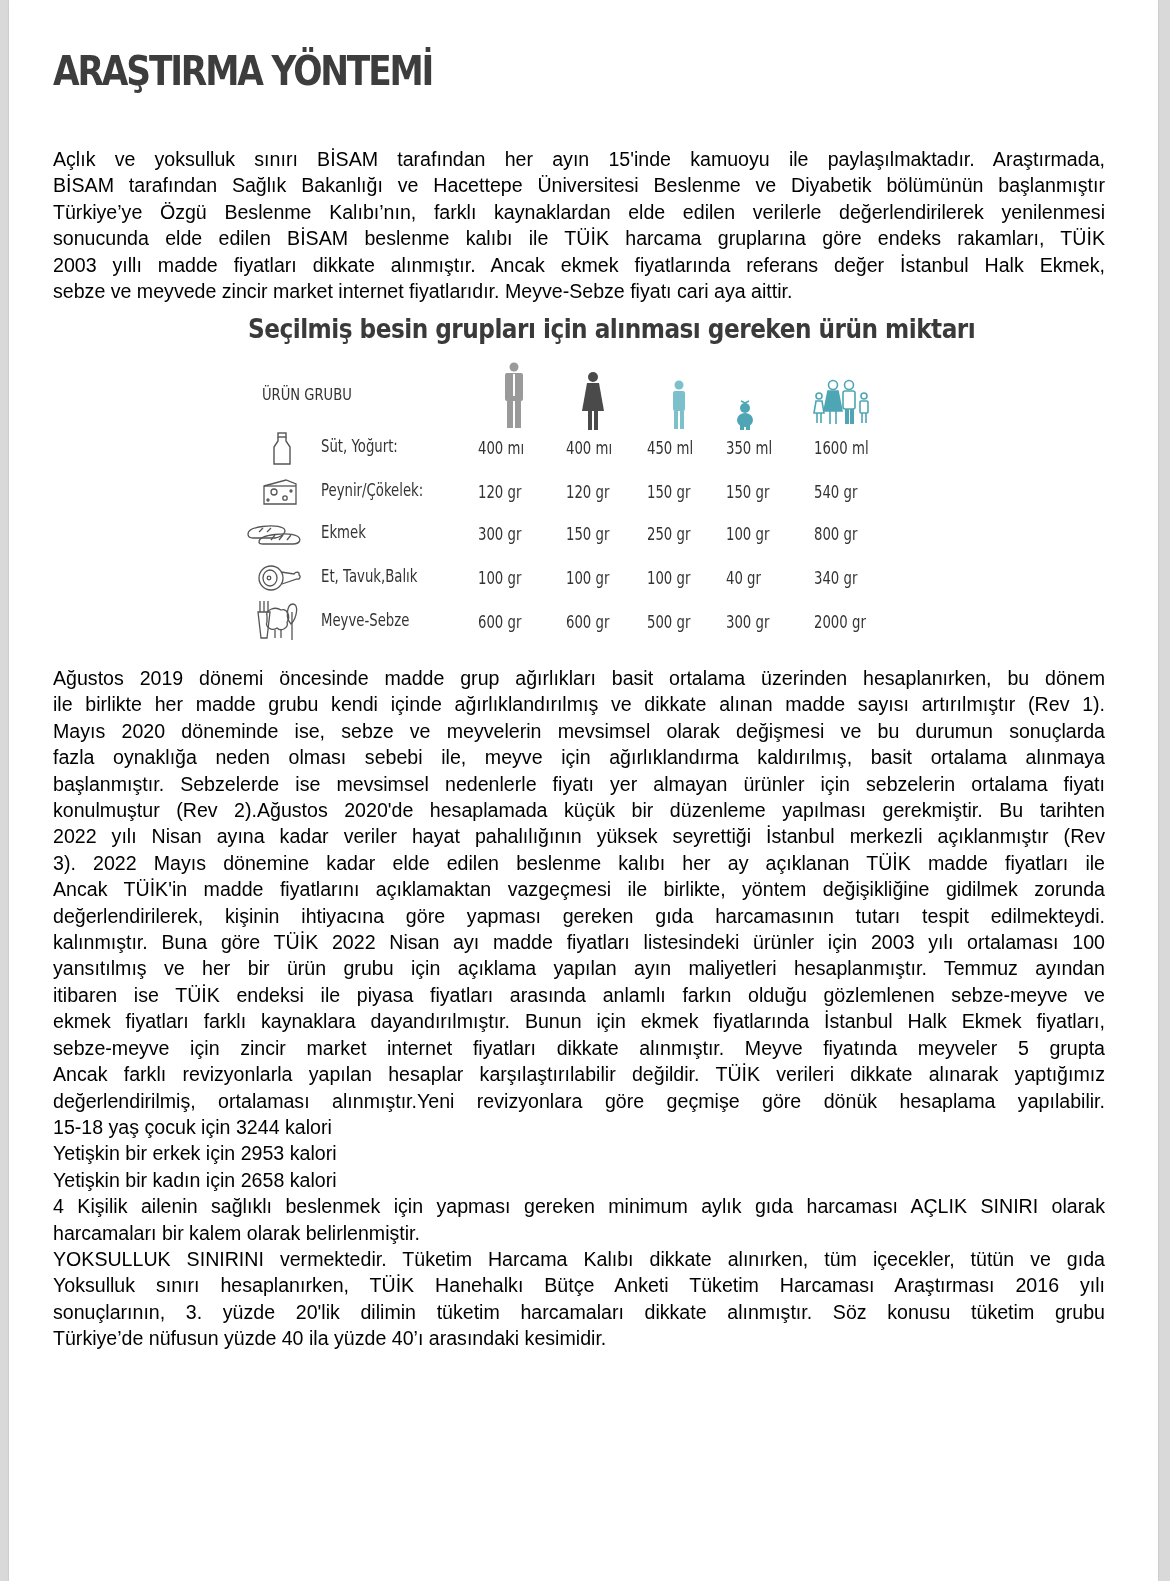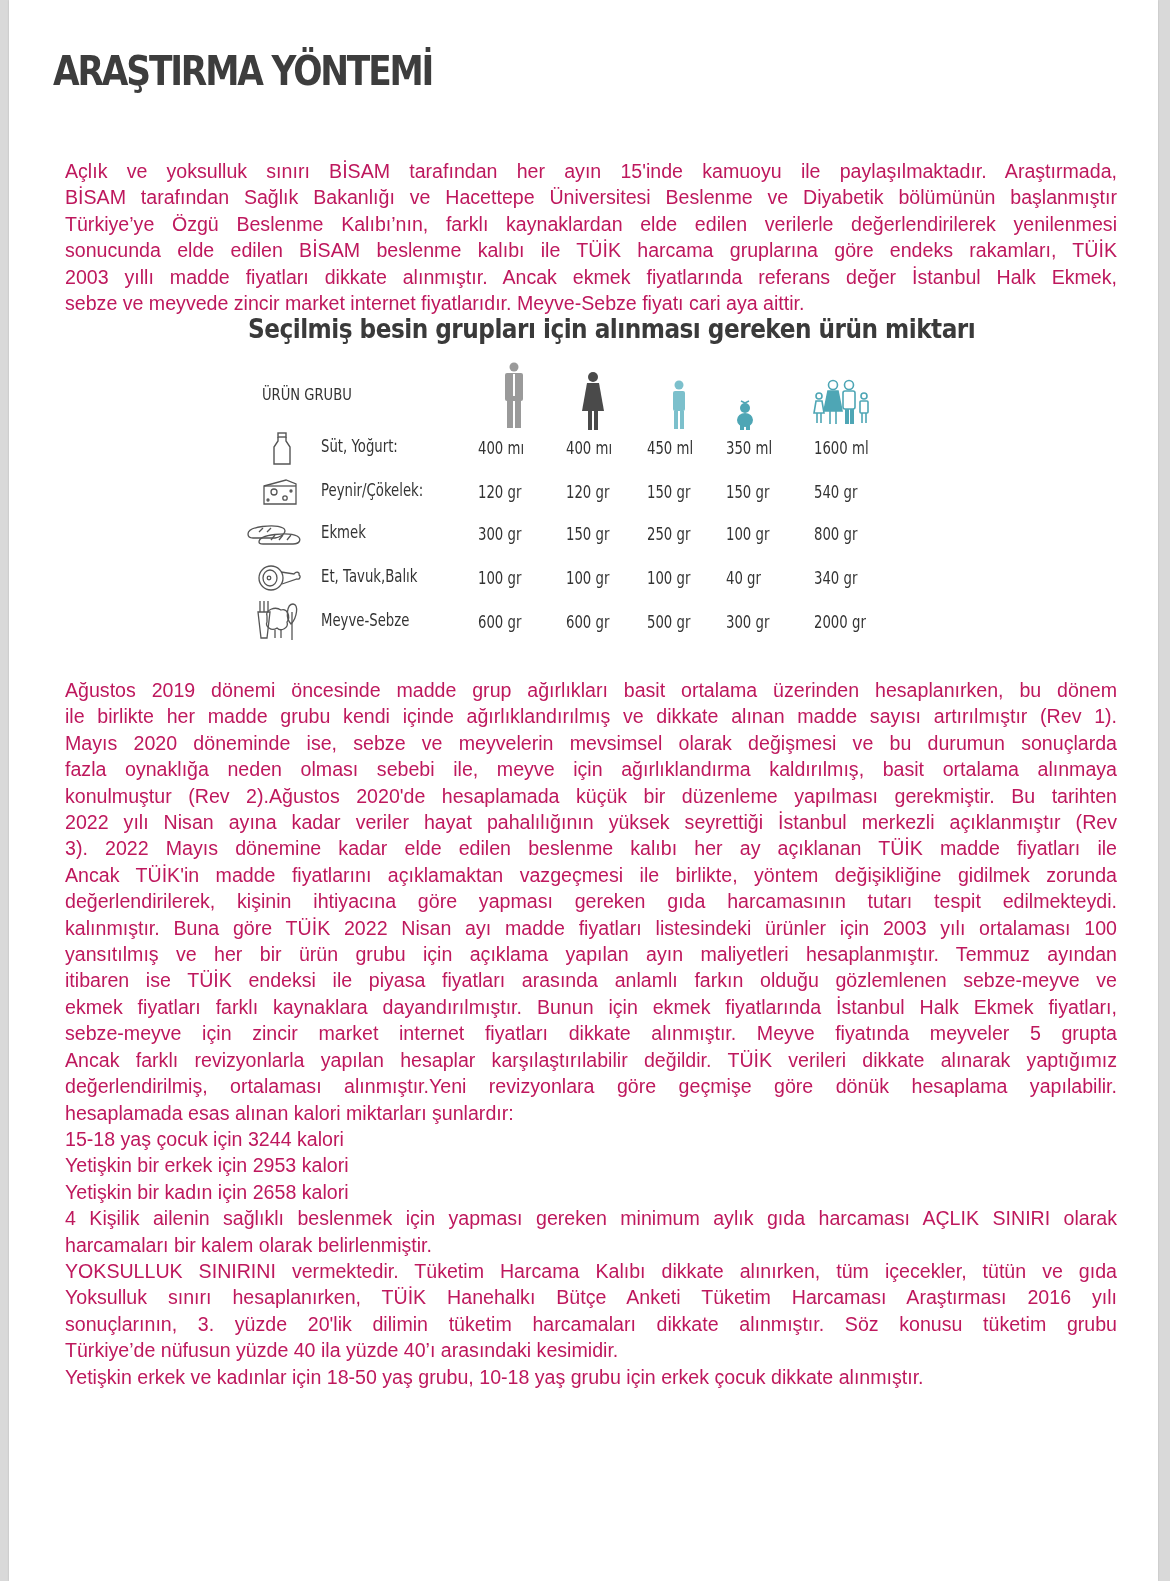--- a/index.html
+++ b/index.html
@@ -15,22 +15,22 @@
   }
   .title {
     position: absolute; left: 53px; top: 48px;
     font-family: "DejaVu Sans", sans-serif;
     font-weight: bold; font-size: 40px; letter-spacing: -2.5px;
     color: #3d3d3d; transform: scaleX(0.86); transform-origin: left top;
     margin: 0;
   }
   .para {
     position: absolute; left: 53px; width: 1052px;
-    font-size: 19.6px; line-height: 26.4px; color: #be185d;
-    text-align: justify; margin: 12px;
+    font-size: 19.6px; line-height: 26.4px; color: #000000;
+    text-align: justify; margin: 0;
   }
   .para .line { display: block; text-align: justify; text-align-last: justify; white-space: nowrap; }
   .para .line.last { text-align-last: left; }
   #p1 { top: 146px; }
   #p2 { top: 665px; }
 
   .infographic-title {
     position: absolute; left: 248px; top: 313px;
     font-family: "DejaVu Sans", sans-serif; font-weight: bold;
     font-size: 27px; color: #3a3a3a; letter-spacing: -0.6px;
@@ -187,36 +187,35 @@
     <div class="cell" style="top: 612px; left: 647px;">500 gr</div>
     <div class="cell" style="top: 612px; left: 726px;">300 gr</div>
     <div class="cell" style="top: 612px; left: 814px;">2000 gr</div>
   </div>
 
 <div id="p2" class="para">
     <span class="line">Ağustos 2019 dönemi öncesinde madde grup ağırlıkları basit ortalama üzerinden hesaplanırken, bu dönem</span>
     <span class="line">ile birlikte her madde grubu kendi içinde ağırlıklandırılmış ve dikkate alınan madde sayısı artırılmıştır (Rev 1).</span>
     <span class="line">Mayıs 2020 döneminde ise, sebze ve meyvelerin mevsimsel olarak değişmesi ve bu durumun sonuçlarda</span>
     <span class="line">fazla oynaklığa neden olması sebebi ile, meyve için ağırlıklandırma kaldırılmış, basit ortalama alınmaya</span>
+    <span class="line">başlanmıştır. Sebzelerde ise mevsimsel nedenlerle fiyatı yer almayan ürünler için sebzelerin ortalama fiyatı</span>
     <span class="line">konulmuştur (Rev 2).Ağustos 2020'de hesaplamada küçük bir düzenleme yapılması gerekmiştir. Bu tarihten</span>
     <span class="line">2022 yılı Nisan ayına kadar veriler hayat pahalılığının yüksek seyrettiği İstanbul merkezli açıklanmıştır (Rev</span>
     <span class="line">3). 2022 Mayıs dönemine kadar elde edilen beslenme kalıbı her ay açıklanan TÜİK madde fiyatları ile</span>
     <span class="line">Ancak TÜİK'in madde fiyatlarını açıklamaktan vazgeçmesi ile birlikte, yöntem değişikliğine gidilmek zorunda</span>
     <span class="line">değerlendirilerek, kişinin ihtiyacına göre yapması gereken gıda harcamasının tutarı tespit edilmekteydi.</span>
     <span class="line">kalınmıştır. Buna göre TÜİK 2022 Nisan ayı madde fiyatları listesindeki ürünler için 2003 yılı ortalaması 100</span>
     <span class="line">yansıtılmış ve her bir ürün grubu için açıklama yapılan ayın maliyetleri hesaplanmıştır. Temmuz ayından</span>
     <span class="line">itibaren ise TÜİK endeksi ile piyasa fiyatları arasında anlamlı farkın olduğu gözlemlenen sebze-meyve ve</span>
     <span class="line">ekmek fiyatları farklı kaynaklara dayandırılmıştır. Bunun için ekmek fiyatlarında İstanbul Halk Ekmek fiyatları,</span>
     <span class="line">sebze-meyve için zincir market internet fiyatları dikkate alınmıştır. Meyve fiyatında meyveler 5 grupta</span>
     <span class="line">Ancak farklı revizyonlarla yapılan hesaplar karşılaştırılabilir değildir.  TÜİK verileri dikkate alınarak yaptığımız</span>
     <span class="line">değerlendirilmiş, ortalaması alınmıştır.Yeni revizyonlara göre geçmişe göre dönük hesaplama yapılabilir.</span>
-    <span class="line last">hesaplamada esas alınan kalori miktarları şunlardır:</span>
     <span class="line last">15-18 yaş çocuk için 3244 kalori</span>
     <span class="line last">Yetişkin bir erkek için 2953 kalori</span>
     <span class="line last">Yetişkin bir kadın için 2658 kalori</span>
     <span class="line">4 Kişilik ailenin sağlıklı beslenmek için yapması gereken minimum aylık gıda harcaması AÇLIK SINIRI olarak</span>
     <span class="line last">harcamaları bir kalem olarak belirlenmiştir.</span>
     <span class="line">YOKSULLUK SINIRINI vermektedir. Tüketim Harcama Kalıbı dikkate alınırken, tüm içecekler, tütün ve gıda</span>
     <span class="line">Yoksulluk sınırı hesaplanırken, TÜİK Hanehalkı Bütçe Anketi Tüketim Harcaması Araştırması 2016 yılı</span>
     <span class="line">sonuçlarının, 3. yüzde 20'lik dilimin tüketim harcamaları dikkate alınmıştır. Söz konusu tüketim grubu</span>
     <span class="line last">Türkiye’de nüfusun yüzde 40 ila yüzde 40’ı arasındaki kesimidir.</span>
-    <span class="line last">Yetişkin erkek ve kadınlar için 18-50 yaş grubu, 10-18 yaş grubu için erkek çocuk dikkate alınmıştır.</span>
   </div>
 
 </body></html>

